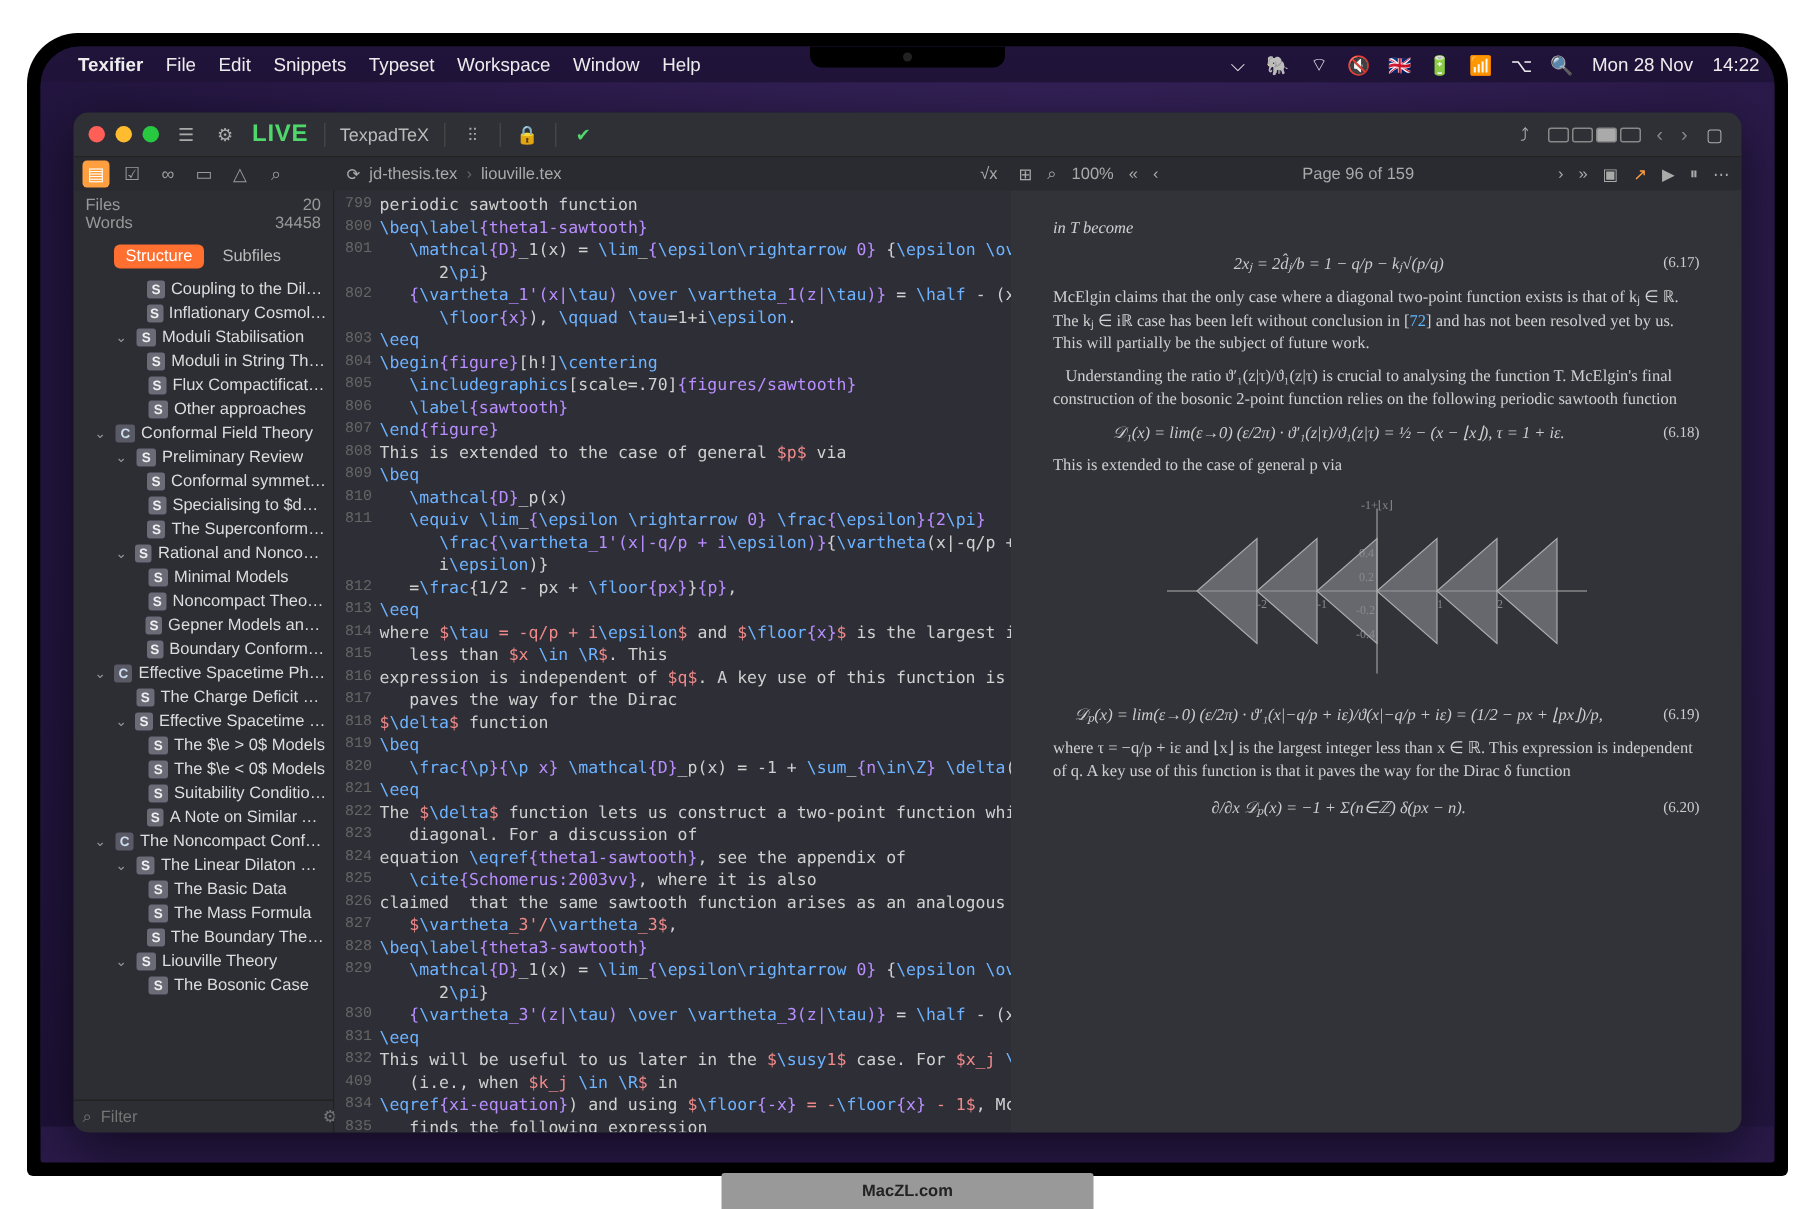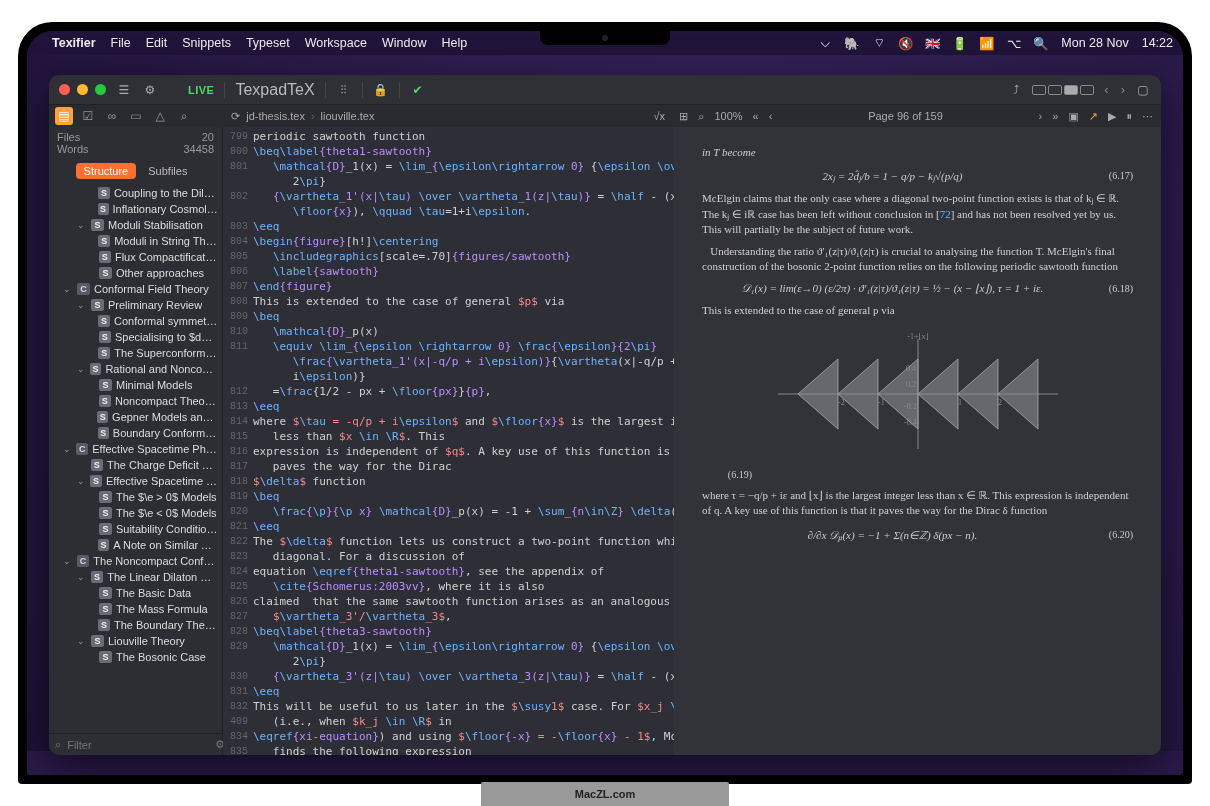--- a/index.html
+++ b/index.html
@@ -79,23 +79,23 @@
   border-bottom: 1px solid #222;
   display: flex;
   align-items: center;
   padding: 0 10px;
   gap: 10px;
 }
 .traffic { display: flex; gap: 7px; }
 .dot { width: 11px; height: 11px; border-radius: 50%; }
 .dot.r { background: #ff5f57; } .dot.y { background: #febc2e; } .dot.g { background: #28c840; }
 .tb-icon { width: 16px; height: 16px; color: #aaa; display: flex; align-items: center; justify-content: center; }
-.live { color: #4fd76b; font-weight: 600; font-size: 11px; letter-spacing: .5px; margin-left: 20px; }
+.live { color: #4fd76b; font-weight: 600; font-size: 16px; letter-spacing: .5px; }
 .tb-sep { width: 1px; height: 16px; background: #444; }
-.tb-text { color: #bbb; font-size: 16px; }
+.tb-text { color: #bbb; font-size: 12px; }
 .titlebar .right { margin-left: auto; display: flex; align-items: center; gap: 8px; }
 .layout-group { display: flex; gap: 2px; }
 .layout-box { width: 14px; height: 10px; border: 1px solid #888; border-radius: 2px; }
 .layout-box.fill { background: #aaa; }
 .nav-arrow { color: #888; font-size: 13px; padding: 0 2px; }
 
 
 .tabstrip {
   height: 22px;
   background: #2a2a31;
@@ -545,20 +545,21 @@
             <g fill="#8a8a92" fill-opacity="0.6" stroke="#aaa" stroke-width="0.8">
               <polygon points="40,65 80,30 80,100"></polygon>
               <polygon points="80,65 120,30 120,100"></polygon>
               <polygon points="120,65 160,30 160,100"></polygon>
               <polygon points="160,65 200,30 200,100"></polygon>
               <polygon points="200,65 240,30 240,100"></polygon>
               <polygon points="240,65 280,30 280,100"></polygon>
             </g>
           </svg>
           <div class="eq">
+            <span class="math">𝒟ₚ(x) = lim(ε→0) (ε/2π) · ϑ′₁(x|−q/p + iε)/ϑ(x|−q/p + iε) = (1/2 − px + ⌊px⌋)/p,</span>
             <span class="tag">(6.19)</span>
           </div>
           <p>where τ = −q/p + iε and ⌊x⌋ is the largest integer less than x ∈ ℝ. This expression is independent of q. A key use of this function is that it paves the way for the Dirac δ function</p>
           <div class="eq">
             <span class="math">∂/∂x 𝒟ₚ(x) = −1 + Σ(n∈ℤ) δ(px − n).</span>
             <span class="tag">(6.20)</span>
           </div>
         </div>
       </div>
     </div>

